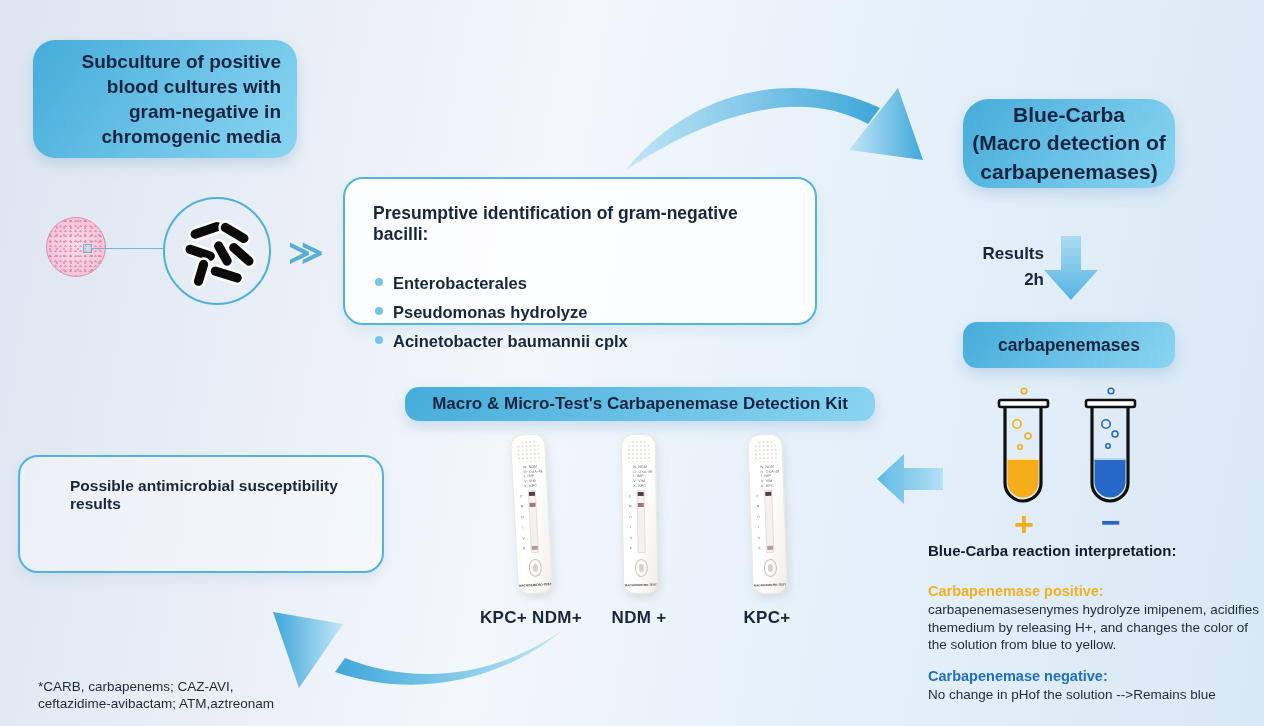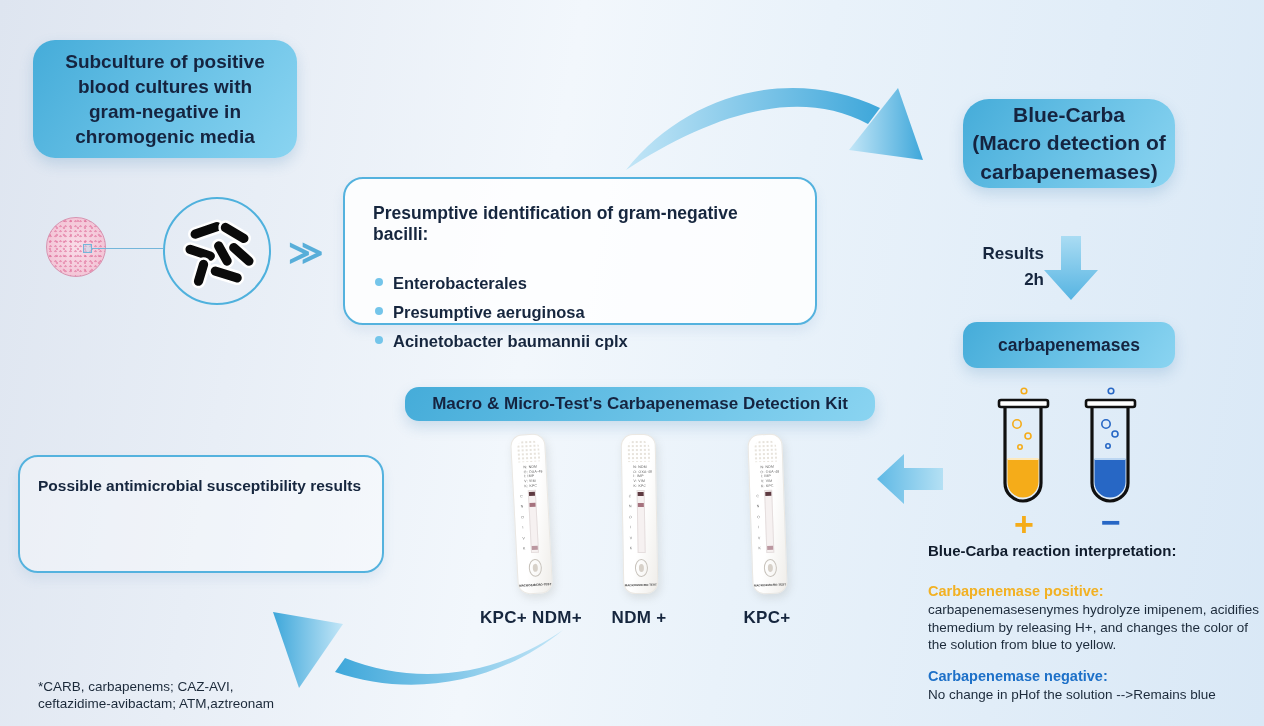--- a/index.html
+++ b/index.html
@@ -16,38 +16,38 @@
 
   
   .bluebox{
     background:linear-gradient(125deg,#45acd9 0%, #6cc3e7 55%, #8ad4f1 100%);
     border-radius:22px;
     box-shadow:0 6px 14px rgba(70,130,180,.22);
     color:#152440;
     display:flex; align-items:center; justify-content:center;
     text-align:center; font-weight:700;
   }
-  #box-subculture{ left:33px; top:40px; width:264px; height:118px; font-size:19px; line-height:1.32; padding:10px 16px; }
+  #box-subculture{ left:33px; top:40px; width:264px; height:118px; font-size:19px; line-height:1.32; padding:10px 16px;text-align:right; }
   #box-blue-carba{ left:963px; top:99px; width:212px; height:89px; font-size:21px; line-height:1.35; border-radius:26px; font-weight:600; flex-direction:column; }
   #box-carbapenemases{ left:963px; top:322px; width:212px; height:46px; font-size:17.5px; border-radius:14px; font-weight:600; }
   #box-kit-title{ left:405px; top:387px; width:470px; height:34px; font-size:17px; border-radius:14px; }
 
   
   .outlinebox{
     border:2px solid #54b2de; border-radius:20px;
     box-shadow:0 6px 12px rgba(90,140,190,.12);
   }
   #box-presumptive{ left:343px; top:177px; width:474px; height:148px; background:rgba(255,255,255,.82); padding:24px 26px 0 28px; }
   #box-presumptive .title{ font-size:17.5px; font-weight:700; }
   .bullet-list{ list-style:none; margin-top:24px; }
   .bullet-list li{ position:relative; padding-left:20px; font-size:16.5px; font-weight:600; line-height:1.75; }
   .bullet-list li::before{ content:""; position:absolute; left:2px; top:9px; width:8px; height:8px; border-radius:50%; background:#74c5ea; }
 
   #box-results{ left:18px; top:455px; width:366px; height:118px; background:rgba(255,255,255,.35); padding:20px 14px 0 18px; }
-  #box-results .title{ font-size:15.5px; font-weight:600; }
+  #box-results .title{ font-size:15.5px; font-weight:600;margin-left:32px; }
   #box-results .bullet-list{ margin-top:10px; }
   #box-results .bullet-list li{ font-size:14.5px; font-weight:600; line-height:1.45; padding-left:34px; }
   #box-results .bullet-list li::before{ left:6px; top:6px; background:#8cc6e8; }
 
   
   #petri{
     left:46px; top:217px; width:60px; height:60px; border-radius:50%;
     border:1.5px solid #d794b1;
     background:
       radial-gradient(circle at 40% 40%, rgba(223,110,153,.55) 1.1px, transparent 1.4px),
@@ -158,21 +158,21 @@
           <path d="M48 74 L74 82" stroke="#0b0b0b" stroke-width="11"></path>
       </g>
     </svg>
   </div>
   <div id="chevron" class="abs">≫</div>
 
   <div id="box-presumptive" class="abs outlinebox">
     <div class="title">Presumptive identification of gram-negative bacilli:</div>
     <ul class="bullet-list">
       <li>Enterobacterales</li>
-      <li>Presumptive aeruginosa</li>
+      <li>Pseudomonas hydrolyze</li>
       <li>Acinetobacter baumannii cplx</li>
     </ul>
   </div>
 
   <svg class="abs" style="left:618px;top:58px;" width="335" height="135" viewBox="0 0 335 135">
     <defs>
       <linearGradient id="gtop" x1="0%" y1="0%" x2="100%" y2="0%">
         <stop offset="0%" stop-color="#c3e6f7"></stop>
           <stop offset="100%" stop-color="#3ea7da"></stop>
       </linearGradient>

